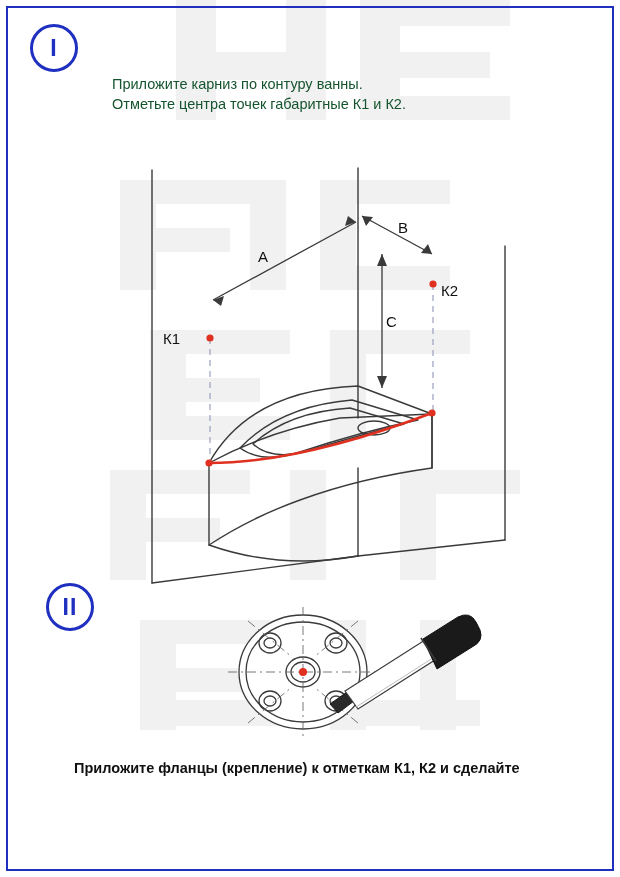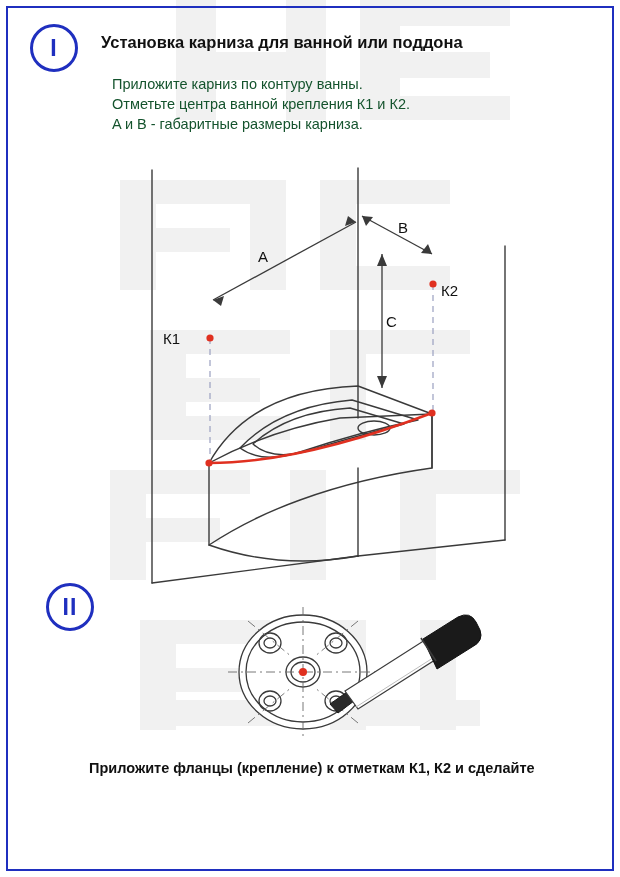--- a/index.html
+++ b/index.html
@@ -84,21 +84,20 @@
 
   .bottom-text {
     position: absolute;
     left: 74px;
     top: 758px;
     width: 480px;
     font-size: 14.5px;
     line-height: 20px;
     font-weight: bold;
     color: #111111;
-    margin-left: 15px;
   }
 
   .figure {
     position: absolute;
     left: 0;
     top: 0;
   }
 
   .svg-label {
     font-family: "Liberation Sans", sans-serif;
@@ -153,26 +152,24 @@
       <rect x="330" y="700" width="150" height="26"></rect>
     </g>
   </svg>
 
   <div class="page-border"></div>
 
   <div class="step-badge" id="badge-1">
     <span>I</span>
   </div>
 
-  <div class="title">Установка карниза для ванной или поддона</div>
 
   <div class="instr-block">
     <div class="instr-line">Приложите карниз по контуру ванны.</div>
-    <div class="instr-line">Отметьте центра ванной крепления К1 и К2.</div>
-    <div class="instr-line">A и B - габаритные размеры карниза.</div>
+    <div class="instr-line">Отметьте центра точек габаритные К1 и К2.</div>
   </div>
 
   <svg class="figure" width="620" height="600" viewBox="0 0 620 600" xmlns="http://www.w3.org/2000/svg">
     <g fill="none" stroke="#3a3a3a" stroke-width="1.4" stroke-linejoin="round" stroke-linecap="round">
 
       <path d="M152 170 L152 583"></path>
       <path d="M358 168 L358 418"></path>
       <path d="M505 246 L505 540"></path>
       <path d="M152 583 L358 556"></path>
       <path d="M358 556 L505 540"></path>

